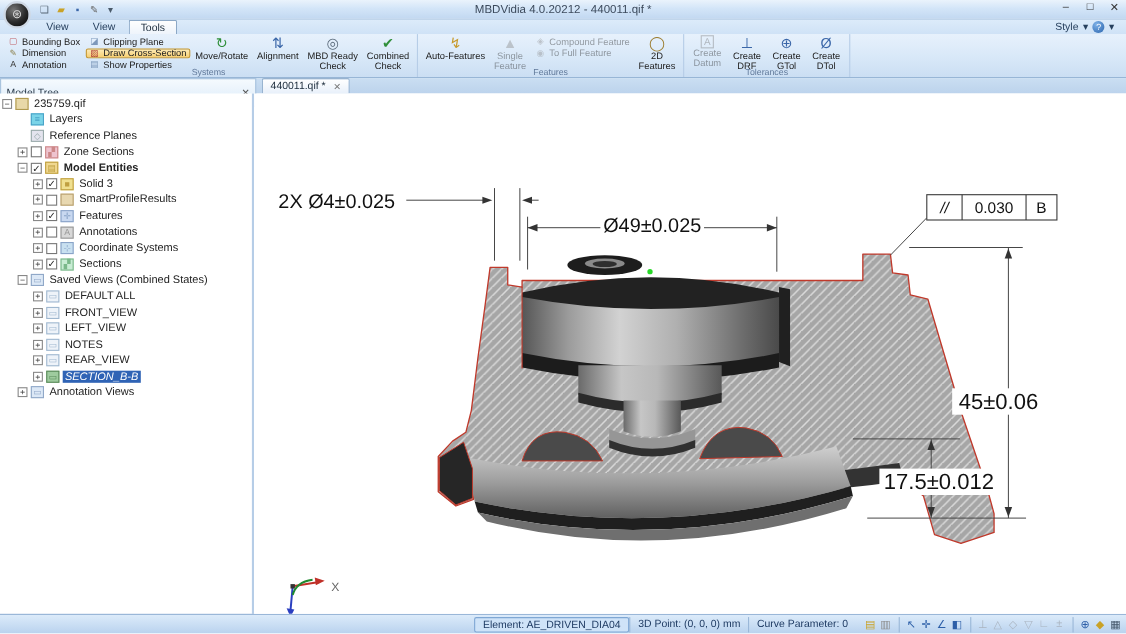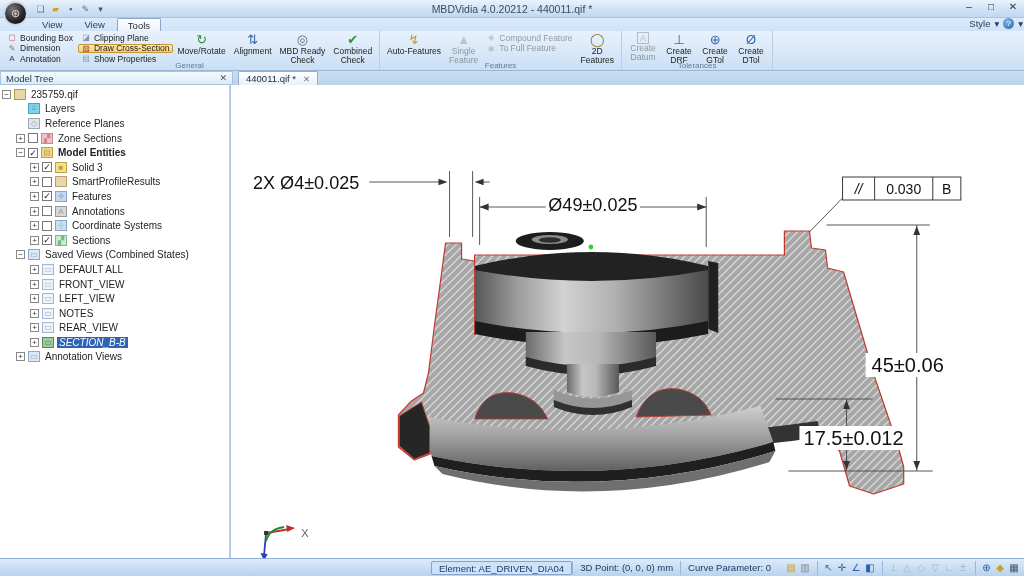--- a/index.html
+++ b/index.html
@@ -18,21 +18,21 @@
   .qicon { width:13px; height:12px; font-size:9px; display:flex; align-items:center; justify-content:center; }
   .title { position:absolute; left:0; right:0; text-align:center; font-size:10.5px; color:#3c4a5c; pointer-events:none; }
   .win-controls { position:absolute; right:4px; top:1px; display:flex; gap:8px; }
   .win-controls span { font-size:10px; color:#333; width:14px; text-align:center; cursor:default; }
 
   
   .tabrow { height:13px; background:linear-gradient(#dcebfa,#cfe2f6); display:flex; align-items:flex-end;
     padding-left:32px; position:relative; }
   .tab { font-size:9.5px; color:#27405e; padding:0 10px; height:13px; line-height:13px; border-radius:2px 2px 0 0; }
   .tab.active { background:linear-gradient(#fefefe,#eef4fb); border:1px solid #8ca8c6; border-bottom:none; color:#1a2a3a; }
-  .style-menu { position:absolute; right:1px; top:0; display:flex; gap:4px; align-items:center; font-size:9.5px; color:#27405e; }
+  .style-menu { position:absolute; right:11px; top:0; display:flex; gap:4px; align-items:center; font-size:9.5px; color:#27405e; }
   .help-circle { width:11px; height:11px; border-radius:50%; background:radial-gradient(circle at 35% 30%, #7fb2e8, #2a64ad);
     color:#fff; font-size:8px; text-align:center; line-height:11px; }
 
   
   .ribbon { height:40px; background:linear-gradient(#e7f1fc,#d8e8f8 55%,#cbdef3);
     border-bottom:1px solid #98b6d6; display:flex; align-items:stretch; }
   .rgroup { position:relative; border-right:1px solid #b6cde7; padding:1px 4px 10px 4px; display:flex; }
   .rglabel { position:absolute; bottom:0; left:0; right:0; text-align:center; font-size:8px; color:#61799a; }
   .rcols { display:flex; align-items:flex-start; gap:2px; }
   .scol { display:flex; flex-direction:column; gap:1px; padding-top:1px; }
@@ -44,21 +44,21 @@
     min-width:34px; font-size:8.5px; color:#222; text-align:center; line-height:1.05; }
   .lbtn .licon { font-size:13px; height:15px; line-height:15px; }
   .lbtn .llabel { white-space:pre-line; }
   .disabled { opacity:.42; filter:grayscale(.8); }
   .boxicon { border:1px solid #777; padding:0 2px; font-size:9px !important; height:12px !important; line-height:11px !important; }
   .rspacer { flex:1; }
 
   
   .docrow { height:14px; background:linear-gradient(#cadef2,#bcd3ec); display:flex; }
   .panel-header { width:233px; background:linear-gradient(#f5fafe,#dcebf9); border:1px solid #a9c4de;
-    display:flex; align-items:center; justify-content:space-between; padding:0 5px; font-size:9.5px; color:#2a3a4a; }
+    display:flex; align-items:center; justify-content:space-between; padding:12px 5px; font-size:9.5px; color:#2a3a4a; }
   .panel-header .x { color:#555; font-size:9px; }
   .doc-tab { margin-left:5px; background:linear-gradient(#ffffff,#e8f0fa); border:1px solid #93afcc; border-bottom:none;
     padding:0 7px; display:flex; align-items:center; gap:7px; font-size:9.5px; color:#1a2a3a; border-radius:2px 2px 0 0; }
   .doc-tab .x { color:#777; font-size:8.5px; }
 
   
   .main { flex:1; display:flex; min-height:0; }
   .tree-panel { width:231px; border-right:2px solid #b6cde7; background:#fff; overflow:hidden; padding-top:2px; }
   .trow { display:flex; align-items:center; gap:3px; height:14.6px; font-size:10px; color:#222; white-space:nowrap; }
   .texp { width:9px; height:9px; border:1px solid #888; background:#fff; font-size:8px; line-height:7px;
@@ -165,21 +165,21 @@
             <span class="licon" style="color: rgb(90, 106, 122);">◎</span>
             <span class="llabel">MBD Ready
 Check</span>
           </div>
           <div class="lbtn">
             <span class="licon" style="color: rgb(47, 143, 58);">✔</span>
             <span class="llabel">Combined
 Check</span>
           </div>
         </div>
-        <div class="rglabel">General</div>
+        <div class="rglabel">Systems</div>
       </div>
       <div class="rgroup">
         <div class="rcols">
           <div class="lbtn">
             <span class="licon" style="color: rgb(199, 154, 43);">↯</span>
             <span class="llabel">Auto-Features</span>
           </div>
           <div class="lbtn disabled">
             <span class="licon" style="color: rgb(138, 138, 138);">▲</span>
             <span class="llabel">Single

